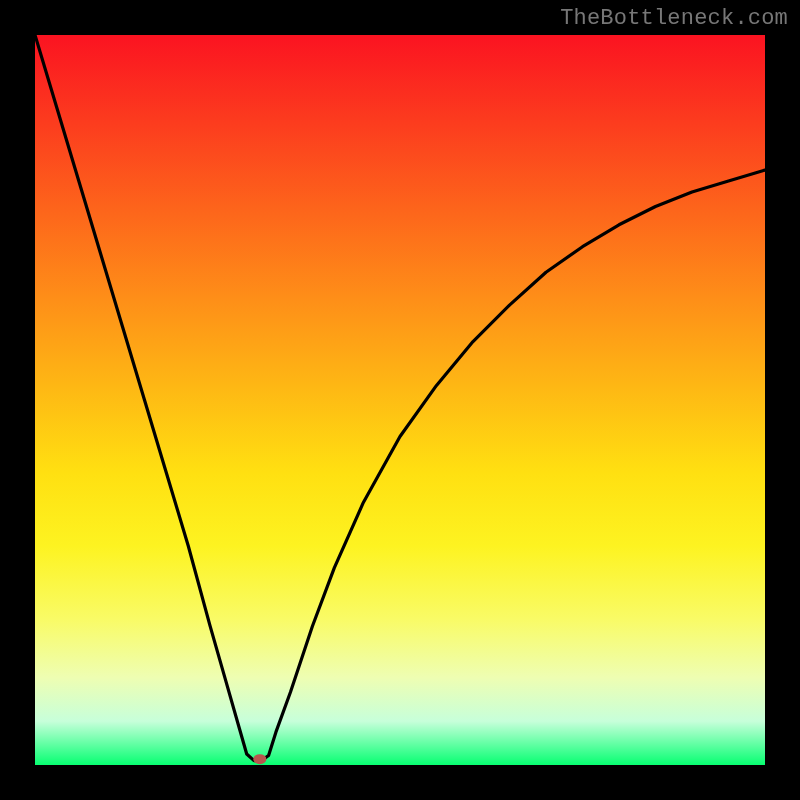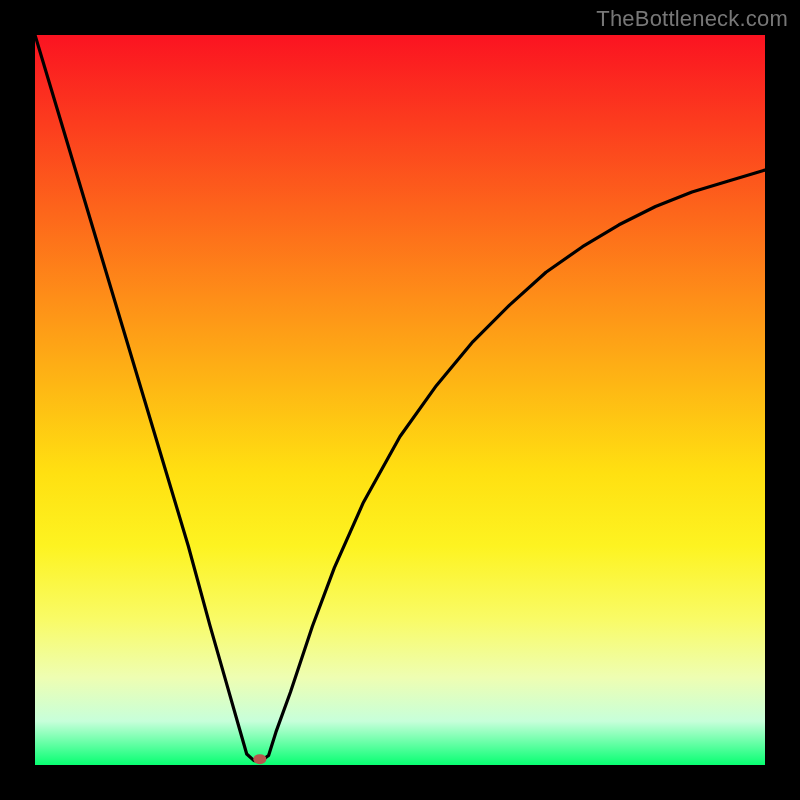--- a/index.html
+++ b/index.html
@@ -46,20 +46,21 @@
   }
   .watermark {
     position: absolute;
     top: 6px;
     right: 12px;
     color: #777;
     font-size: 22px;
     font-weight: 500;
     letter-spacing: 0.2px;
     user-select: none;
+    font-family: Liberation Mono, monospace;
   }
 </style>
 </head>
 <body>
 
 <div class="frame">
   <div class="watermark">TheBottleneck.com</div>
   <div class="plot">
     <svg class="overlay" viewBox="0 0 730 730" preserveAspectRatio="none">
       <path id="curve-path" fill="none" stroke="#000000" stroke-width="3.2" stroke-linejoin="round" stroke-linecap="round" d="M0.00 0.00 L21.90 73.00 L43.80 146.00 L65.70 219.00 L87.60 292.00 L109.50 365.00 L131.40 438.00 L153.30 511.00 L175.20 591.30 L189.80 642.40 L204.40 693.50 L211.70 719.05 L219.00 725.62 L226.30 725.62 L233.60 720.51 L240.90 697.15 L255.50 657.00 L277.40 591.30 L299.30 532.90 L328.50 467.20 L365.00 401.50 L401.50 350.40 L438.00 306.60 L474.50 270.10 L511.00 237.25 L547.50 211.70 L584.00 189.80 L620.50 171.55 L657.00 156.95 L693.50 146.00 L730.00 135.05"></path>

